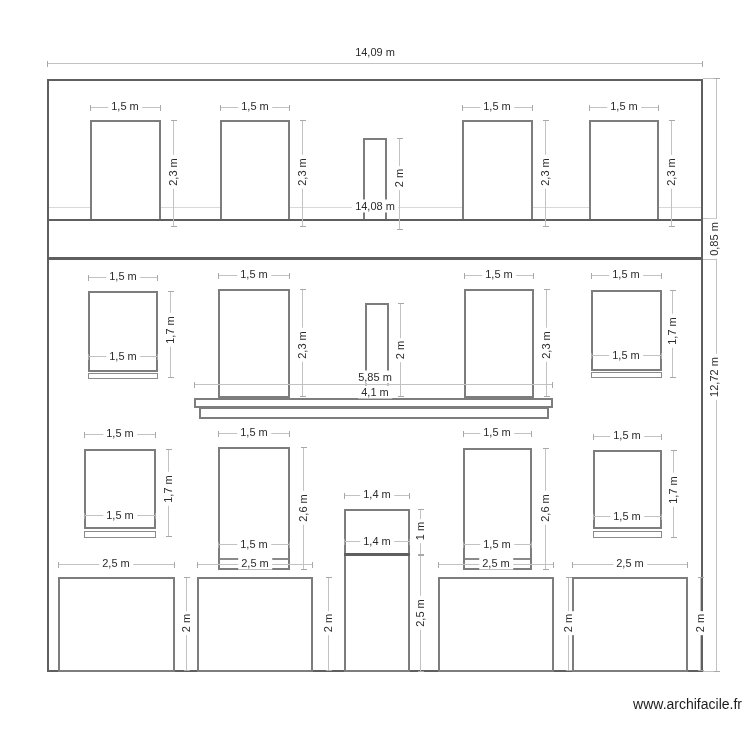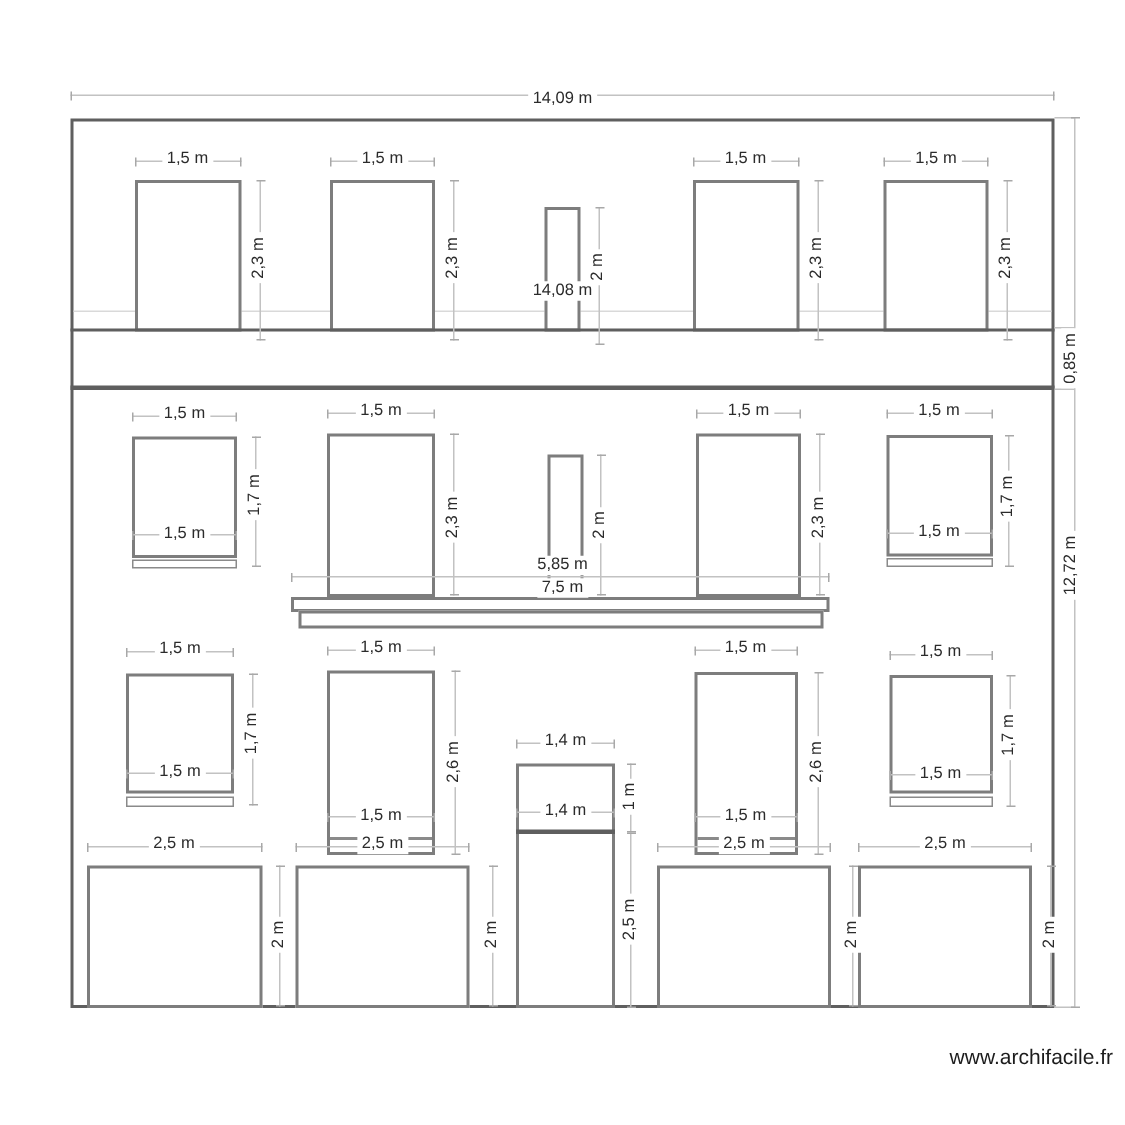--- a/index.html
+++ b/index.html
@@ -120,22 +120,22 @@
   <i class="lv" style="left:303px;top:447px;height:123px"></i>
   <i class="lv" style="left:545px;top:448px;height:122px"></i>
   <i class="lv" style="left:673px;top:450px;height:88px"></i>
   <i class="lv" style="left:420px;top:509px;height:46px"></i>
   <i class="lv" style="left:420px;top:555px;height:117px"></i>
   <i class="lv" style="left:186px;top:577px;height:94px"></i>
   <i class="lv" style="left:328px;top:577px;height:94px"></i>
   <i class="lv" style="left:568px;top:577px;height:94px"></i>
   <i class="lv" style="left:700px;top:577px;height:94px"></i>
 
-  <span class="dl" style="left:375px;top:66px">14,09 m</span>
-  <span class="dl" style="left:375px;top:194px">14,08 m</span>
+  <span class="dl" style="left:375px;top:52px">14,09 m</span>
+  <span class="dl" style="left:375px;top:206px">14,08 m</span>
   <span class="dl v" style="left:714px;top:239px">0,85 m</span>
   <span class="dl v" style="left:714px;top:377px">12,72 m</span>
 
   <span class="dl" style="left:125px;top:106px">1,5 m</span>
   <span class="dl" style="left:255px;top:106px">1,5 m</span>
   <span class="dl" style="left:497px;top:106px">1,5 m</span>
   <span class="dl" style="left:624px;top:106px">1,5 m</span>
   <span class="dl v" style="left:173px;top:172px">2,3 m</span>
   <span class="dl v" style="left:302px;top:172px">2,3 m</span>
   <span class="dl v" style="left:399px;top:178px">2 m</span>
@@ -148,21 +148,21 @@
   <span class="dl" style="left:626px;top:274px">1,5 m</span>
   <span class="dl" style="left:123px;top:356px">1,5 m</span>
   <span class="dl" style="left:626px;top:355px">1,5 m</span>
   <span class="dl v" style="left:170px;top:330px">1,7 m</span>
   <span class="dl v" style="left:302px;top:345px">2,3 m</span>
   <span class="dl v" style="left:400px;top:350px">2 m</span>
   <span class="dl v" style="left:546px;top:345px">2,3 m</span>
   <span class="dl v" style="left:672px;top:331px">1,7 m</span>
 
   <span class="dl" style="left:375px;top:377px">5,85 m</span>
-  <span class="dl" style="left:375px;top:392px">7,5 m</span>
+  <span class="dl" style="left:375px;top:392px">4,1 m</span>
 
   <span class="dl" style="left:120px;top:433px">1,5 m</span>
   <span class="dl" style="left:254px;top:432px">1,5 m</span>
   <span class="dl" style="left:497px;top:432px">1,5 m</span>
   <span class="dl" style="left:627px;top:435px">1,5 m</span>
   <span class="dl" style="left:377px;top:494px">1,4 m</span>
   <span class="dl" style="left:120px;top:515px">1,5 m</span>
   <span class="dl" style="left:254px;top:544px">1,5 m</span>
   <span class="dl" style="left:497px;top:544px">1,5 m</span>
   <span class="dl" style="left:627px;top:516px">1,5 m</span>

